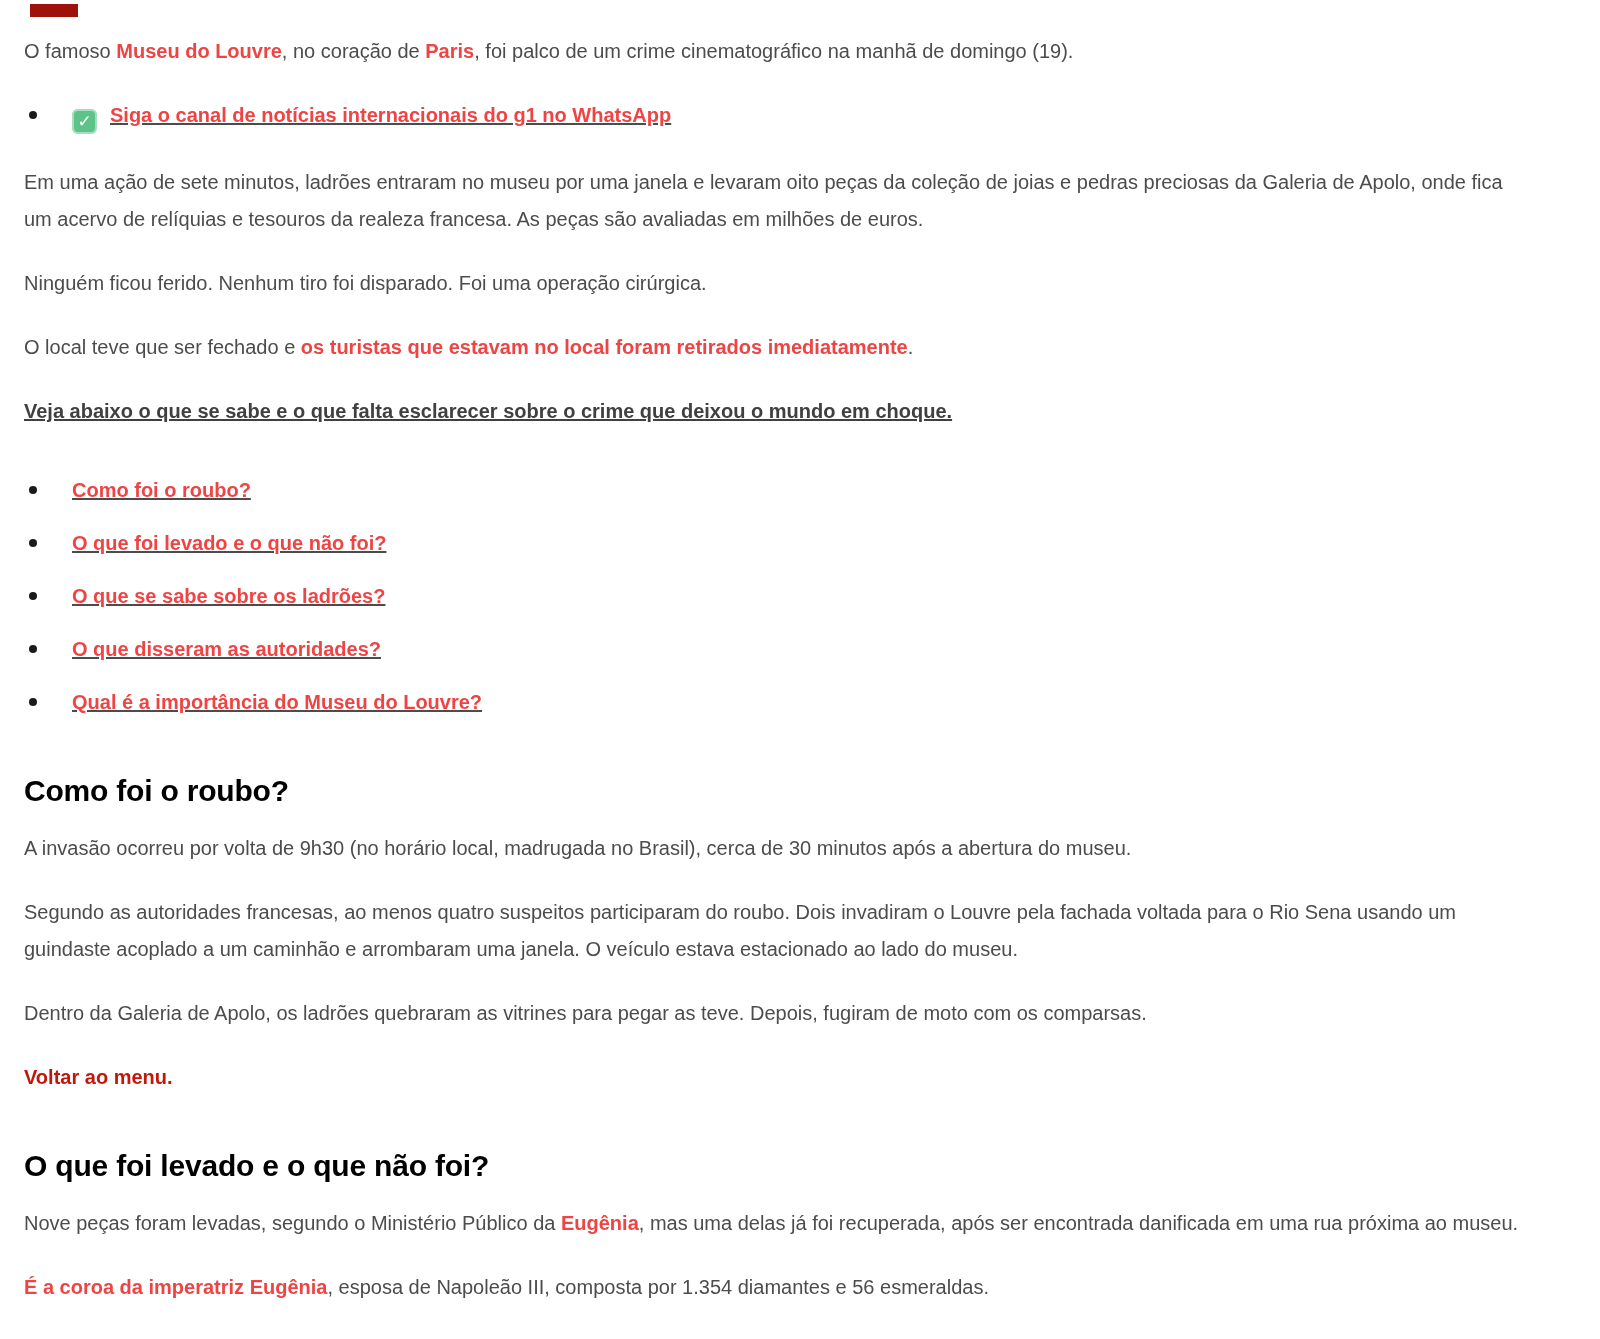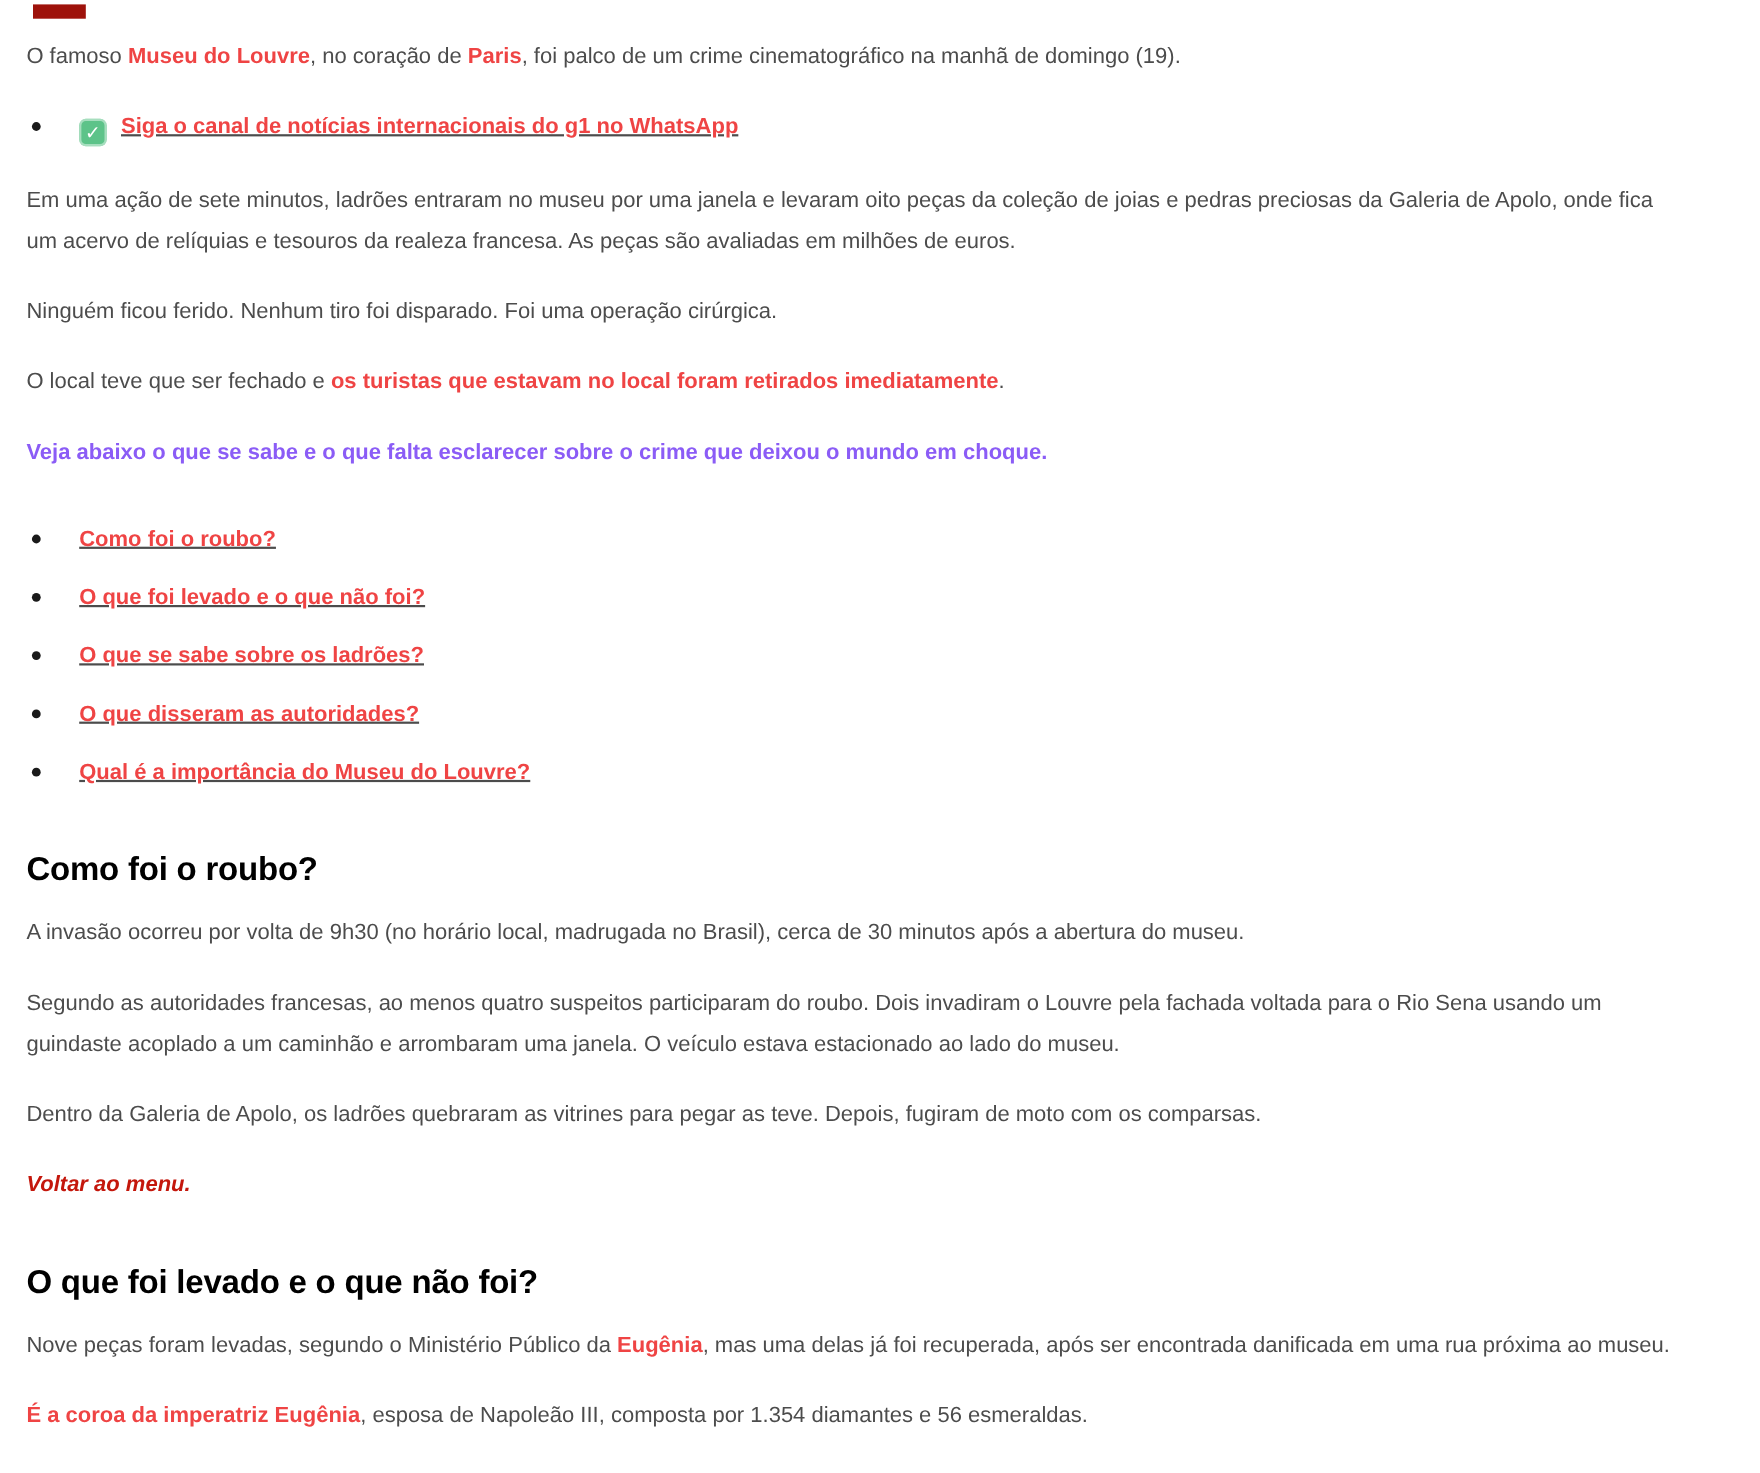--- a/index.html
+++ b/index.html
@@ -28,22 +28,23 @@
   }
   p { margin: 0 0 27px 0; }
   .red-link {
     color: #ef4444;
     font-weight: bold;
     text-decoration: none;
     cursor: pointer;
   }
   .intro-bold {
     font-weight: bold;
-    color: #8b5cf6;
+    color: #404040;
     margin-bottom: 34px;
+    text-decoration: underline;
   }
   ul.bullet-list {
     list-style: none;
     margin: 26px 0 30px 0;
     padding: 0;
     text-decoration: underline;
   }
   ul.bullet-list li {
     position: relative;
     padding-left: 48px;
@@ -85,21 +86,20 @@
     margin: 50px 0 20px 0;
     font-size: 30px;
     line-height: 1.3;
     color: #000000;
     font-weight: bold;
     letter-spacing: -0.2px;
   }
   .back-link {
     color: #c4170c;
     font-weight: bold;
-    font-style: italic;
     cursor: pointer;
   }
 </style>
 </head>
 <body>
 
 <div class="top-fragment"></div>
 
 <div class="page">
 

